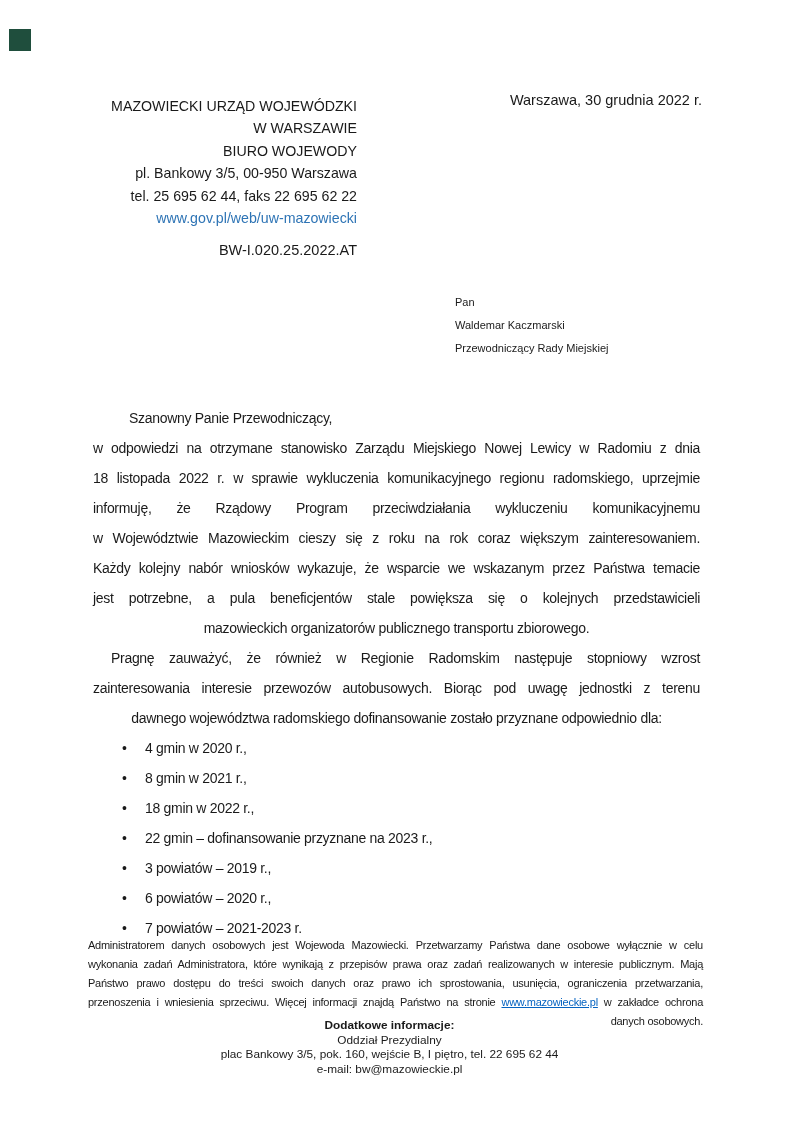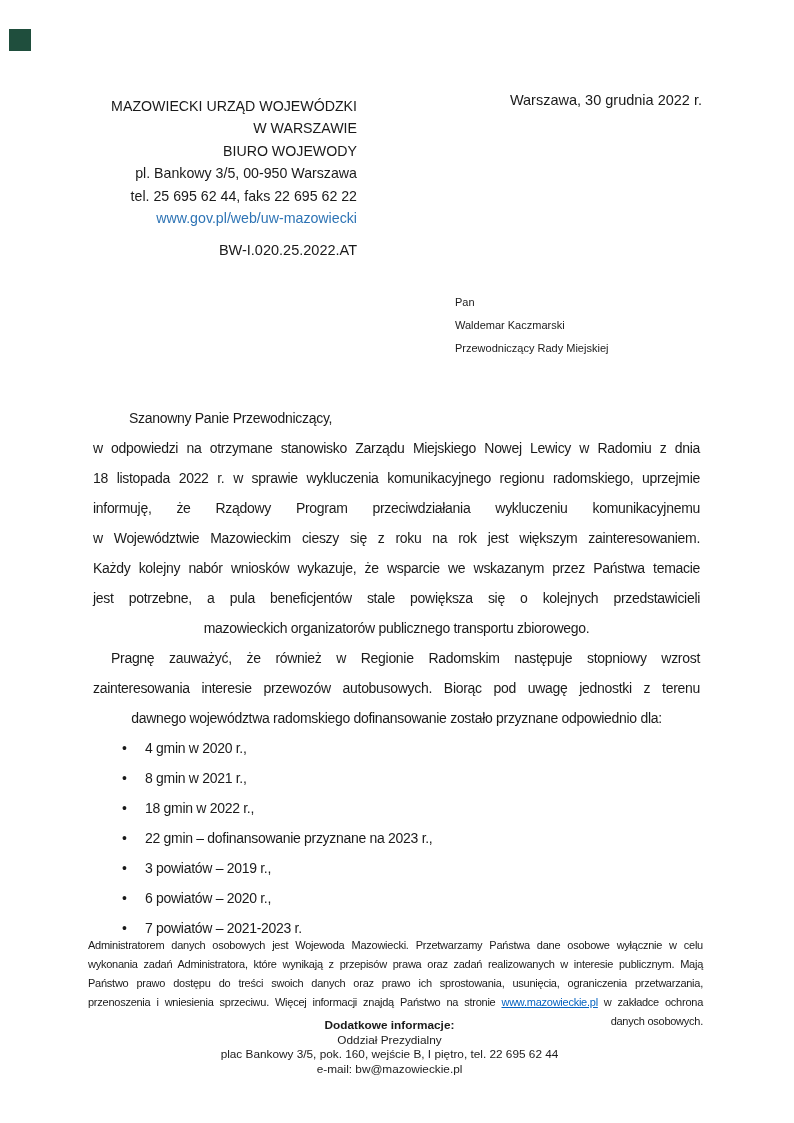--- a/index.html
+++ b/index.html
@@ -111,21 +111,21 @@
     <div>Waldemar Kaczmarski</div>
     <div>Przewodniczący Rady Miejskiej</div>
   </div>
 
   <div class="letter-body">
     <div class="salutation">Szanowny Panie Przewodniczący,</div>
 
     <div class="jline">w odpowiedzi na otrzymane stanowisko Zarządu Miejskiego Nowej Lewicy w Radomiu z dnia</div>
     <div class="jline">18 listopada 2022 r. w sprawie wykluczenia komunikacyjnego regionu radomskiego, uprzejmie</div>
     <div class="jline">informuję, że Rządowy Program przeciwdziałania wykluczeniu komunikacyjnemu</div>
-    <div class="jline">w Województwie Mazowieckim cieszy się z roku na rok jest większym zainteresowaniem.</div>
+    <div class="jline">w Województwie Mazowieckim cieszy się z roku na rok coraz większym zainteresowaniem.</div>
     <div class="jline">Każdy kolejny nabór wniosków wykazuje, że wsparcie we wskazanym przez Państwa temacie</div>
     <div class="jline">jest potrzebne, a pula beneficjentów stale powiększa się o kolejnych przedstawicieli</div>
     <div class="jline-last">mazowieckich organizatorów publicznego transportu zbiorowego.</div>
 
     <div class="jline indent-sm">Pragnę zauważyć, że również w Regionie Radomskim następuje stopniowy wzrost</div>
     <div class="jline">zainteresowania interesie przewozów autobusowych. Biorąc pod uwagę jednostki z terenu</div>
     <div class="jline-last">dawnego województwa radomskiego dofinansowanie zostało przyznane odpowiednio dla:</div>
 
     <ul class="bullets">
       <li><span class="bullet-glyph">•</span><span>4 gmin w 2020 r.,</span></li>

